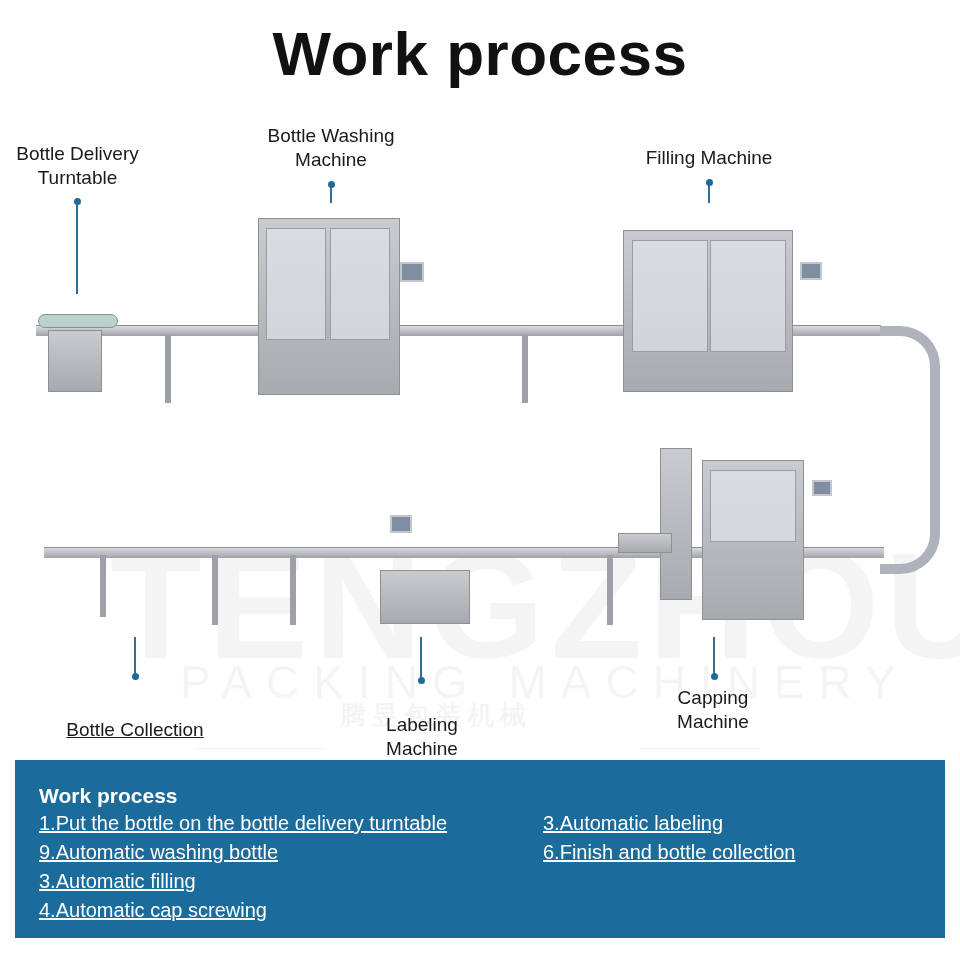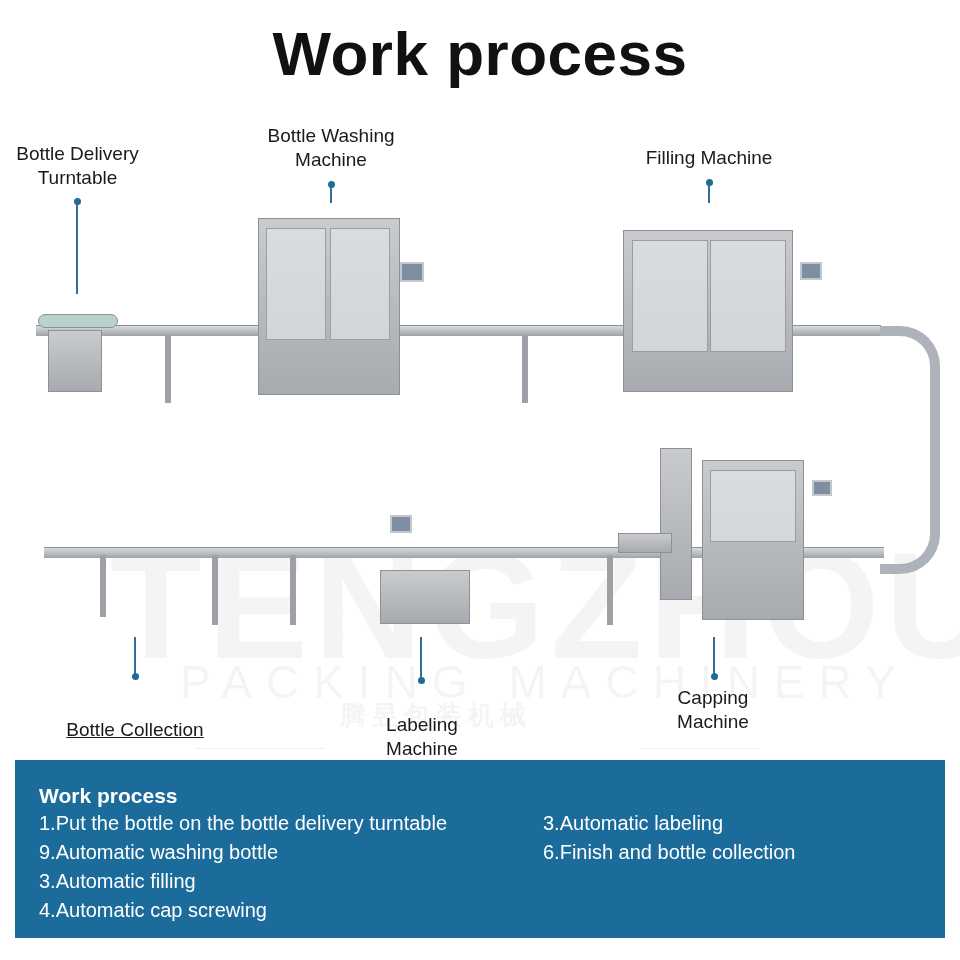--- a/index.html
+++ b/index.html
@@ -8,21 +8,21 @@
   .label{position:absolute;text-align:center;font-size:19px;line-height:24px;color:#1a1a1a;}
   .pin{position:absolute;width:2px;background:#2f6f95;}
   .dot{position:absolute;width:7px;height:7px;border-radius:50%;background:#1f6a98;}
   .wm{position:absolute;color:rgba(0,0,0,0.045);font-weight:bold;text-align:center;}
   .wm-big{left:110px;top:520px;font-size:150px;letter-spacing:6px;}
   .wm-sub{left:180px;top:655px;font-size:46px;letter-spacing:14px;font-weight:normal;}
   .wm-cn{left:340px;top:698px;font-size:26px;letter-spacing:6px;}
   .wm-line{position:absolute;height:1px;background:rgba(0,0,0,0.06);}
   .panel{position:absolute;left:15px;top:760px;width:930px;height:178px;background:#1b6b9b;color:#fff;}
   .panel h2{position:absolute;left:24px;top:24px;margin:0;font-size:21px;font-weight:bold;}
-  .step{position:absolute;font-size:20px;color:#fff;}
+  .step{position:absolute;font-size:20px;color:#fff;text-decoration:underline;}
   .frame{position:absolute;background:linear-gradient(#c9cbce,#a7aaae);border:1px solid #8d9094;}
   .rail{position:absolute;height:10px;background:linear-gradient(#d9dbde,#9fa3a8);border-top:1px solid #8a8e92;}
   .leg{position:absolute;width:6px;background:#9da1a6;}
   .glass{position:absolute;border:1px solid #9a9da1;background:rgba(225,228,231,0.7);}
   .screen{position:absolute;background:#7f8fa3;border:2px solid #c5c8cb;}
   .loop{position:absolute;left:880px;top:326px;width:50px;height:228px;border:10px solid #aeb2bb;border-left:none;border-radius:0 40px 40px 0;}
 </style>
 </head>
 <body>
 

